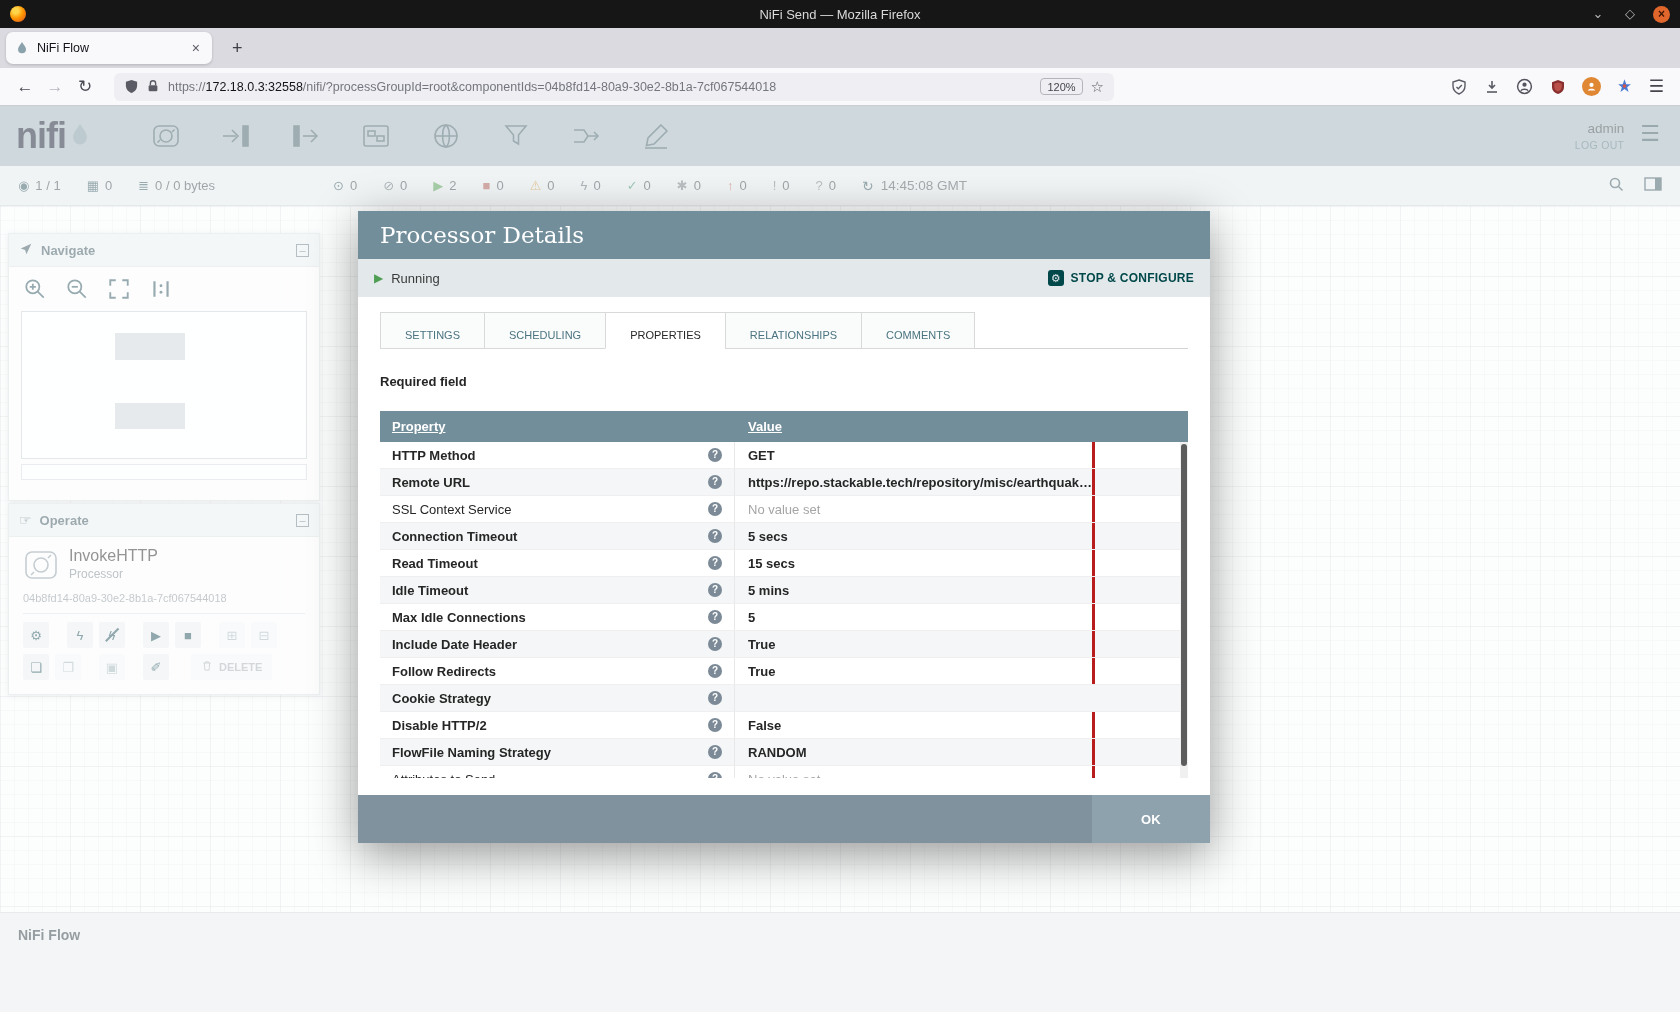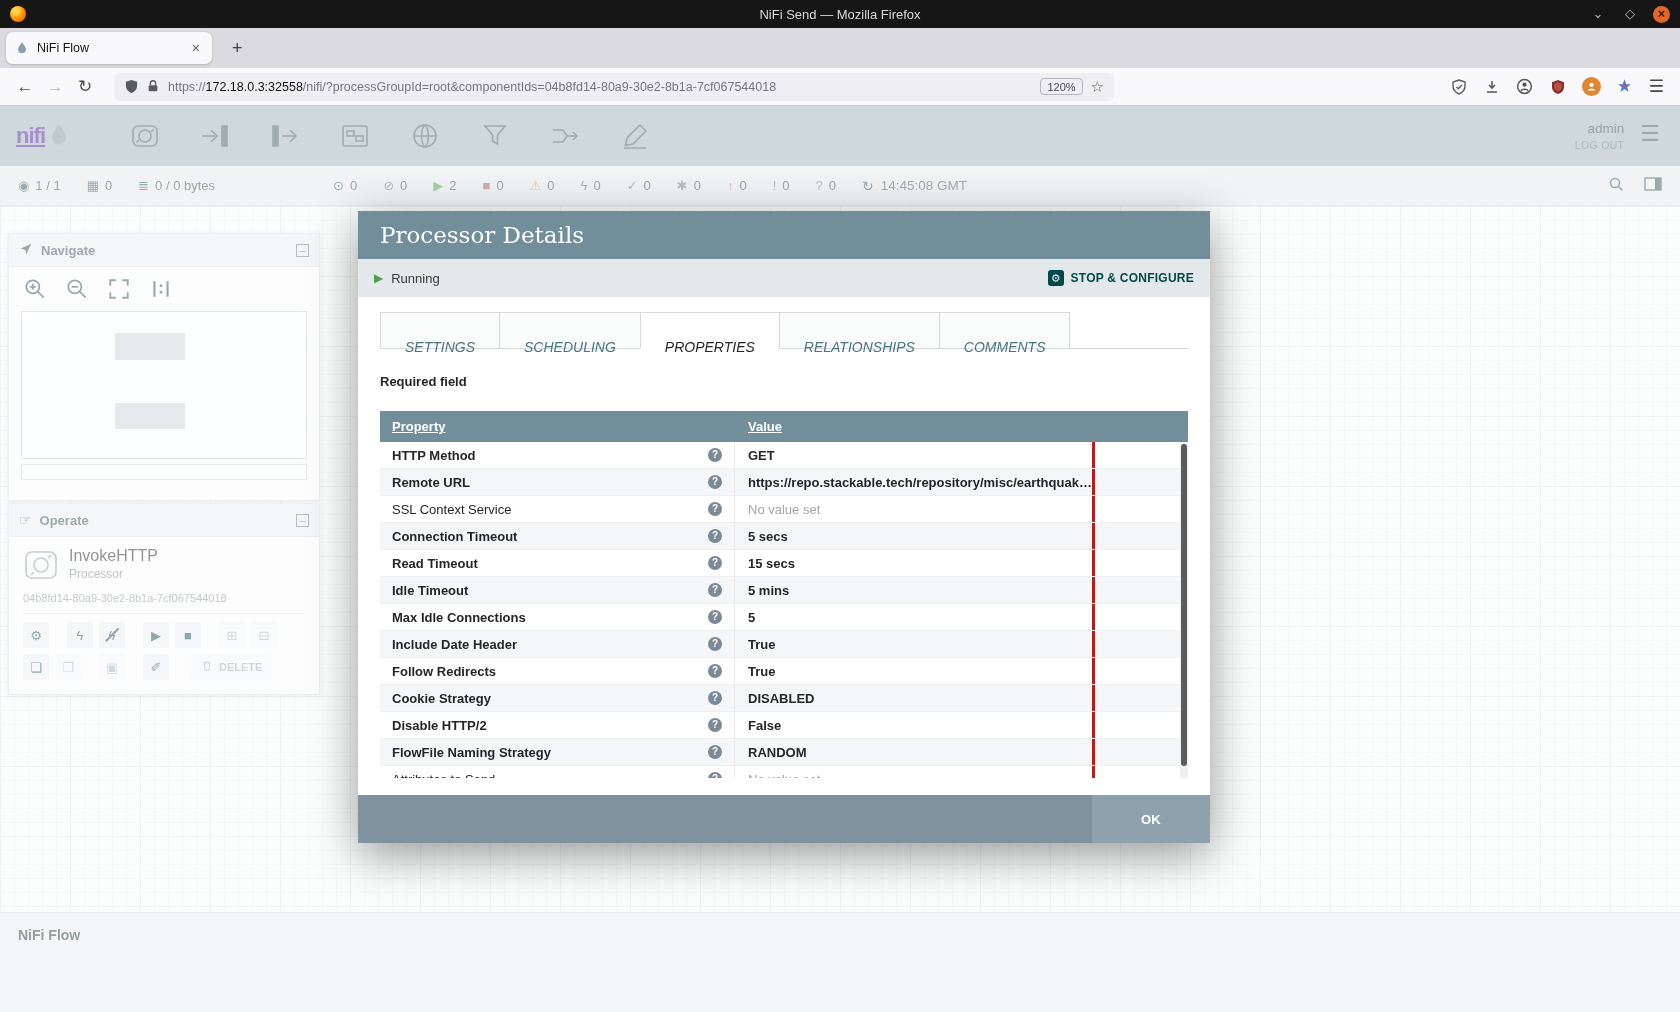--- a/index.html
+++ b/index.html
@@ -41,21 +41,21 @@
   .nav-ic{width:18px;height:18px;display:inline-flex;align-items:center;justify-content:center;}
   .avatar{width:19px;height:19px;border-radius:50%;background:#e08734;display:inline-flex;align-items:center;justify-content:center;}
   .menu-btn{color:#45454e;font-size:17px;}
 
   
   .nifi-app{position:relative;height:906px;overflow:hidden;background:#f8fafb;}
 
   .nifi-header{position:absolute;top:0;left:0;right:0;height:60px;background:#9fb3bb;
     display:flex;align-items:center;z-index:1;}
   .nifi-logo{display:flex;align-items:center;margin-left:16px;}
-  .logo-text{font-size:22px;font-weight:bold;letter-spacing:-1px;color:#4c1d95;text-decoration:underline;}
+  .logo-text{font-size:36px;font-weight:bold;letter-spacing:-1px;color:#0f172a;}
   .logo-drop{width:24px;height:28px;margin-left:2px;}
   .nifi-toolbar{display:flex;align-items:center;gap:38px;margin-left:58px;}
   .tb-icon{width:32px;height:32px;display:inline-flex;}
   .header-right{margin-left:auto;display:flex;align-items:flex-start;}
   .user-block{display:flex;flex-direction:column;align-items:flex-end;margin-right:16px;}
   .user-name{font-size:13.5px;color:#333e44;}
   .logout{font-size:10.5px;color:#4d707c;letter-spacing:.03em;margin-top:3px;}
   .nifi-menu{font-size:22px;color:#33525c;margin-right:20px;}
 
   .nifi-statusbar{position:absolute;top:60px;left:0;right:0;height:40px;background:#e3e8eb;
@@ -126,22 +126,22 @@
   .modal-status{height:38px;background:#e3e8eb;display:flex;align-items:center;justify-content:space-between;padding:0 16px;}
   .status-run{display:flex;align-items:center;gap:8px;}
   .play-ic{color:#4f9e54;font-size:12px;}
   .state-label{font-size:13px;color:#3a3a3a;}
   .stop-config{display:flex;align-items:center;gap:7px;}
   .sc-icon{width:16px;height:16px;background:#004849;color:#e3e8eb;border-radius:3px;font-size:11px;
     line-height:16px;text-align:center;}
   .sc-label{font-size:12px;font-weight:bold;color:#004849;letter-spacing:.02em;}
   .modal-body{flex:1;background:#fff;padding:15px 22px 0;position:relative;overflow:hidden;}
   .dialog-tabbar{display:flex;border-bottom:1px solid #d4d4d4;}
-  .dtab{height:37px;line-height:37px;padding:16px 24px;font-size:14px;color:#4a7480;background:#fafbfb;
-    border:1px solid #d9d9d9;margin-right:-1px;margin-bottom:-1px;font-style:italic;}
+  .dtab{height:37px;line-height:37px;padding:4px 24px;font-size:11px;color:#4a7480;background:#fafbfb;
+    border:1px solid #d9d9d9;margin-right:-1px;margin-bottom:-1px;}
   .dtab.active{background:#fff;color:#262626;border-bottom:1px solid #fff;}
   .required-label{margin-top:25px;font-size:13px;font-weight:bold;color:#262626;}
   .ptable{margin-top:22px;position:relative;width:808px;}
   .pt-header{height:31px;background:#728e9b;display:flex;align-items:center;color:#fff;font-size:13px;font-weight:bold;text-decoration:underline;}
   .pt-h-prop{width:355px;padding-left:12px;}
   .pt-h-val{width:360px;padding-left:13px;}
   .pt-h-fill{flex:1;}
   .pt-body{height:336px;overflow:hidden;position:relative;}
   .prow{height:27px;display:flex;align-items:center;border-bottom:1px solid #efefef;background:#fff;}
   .prow:nth-child(even){background:#f4f6f7;}
@@ -631,21 +631,20 @@
                 <span class="help">?</span>
               </div>
               <div class="vcell">True</div>
               <div class="fcell"></div>
             </div>
             <div class="prow">
               <div class="pcell req">
                 <span>Cookie Strategy</span>
                 <span class="help">?</span>
               </div>
-              <div class="vcell">DISABLED</div>
               <div class="fcell"></div>
             </div>
             <div class="prow">
               <div class="pcell req">
                 <span>Disable HTTP/2</span>
                 <span class="help">?</span>
               </div>
               <div class="vcell">False</div>
               <div class="fcell"></div>
             </div>

